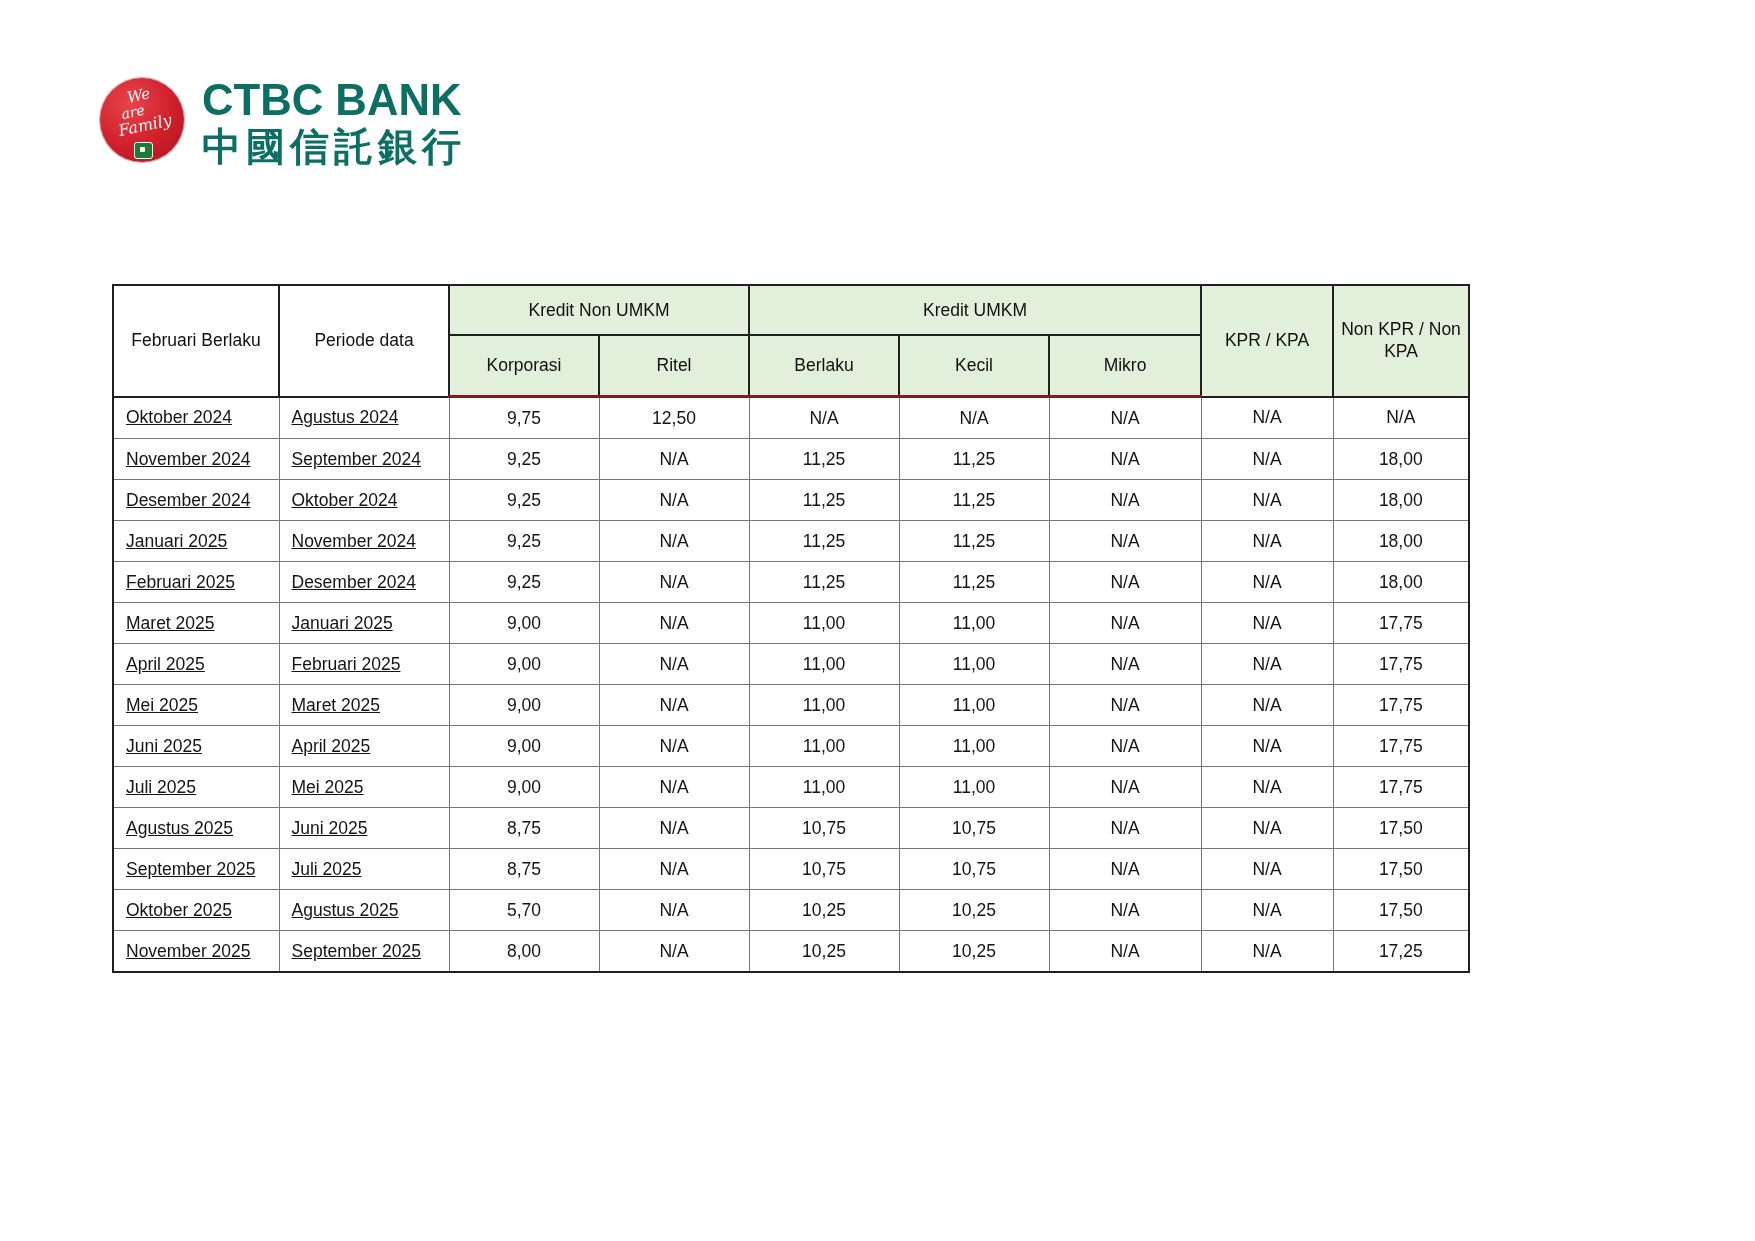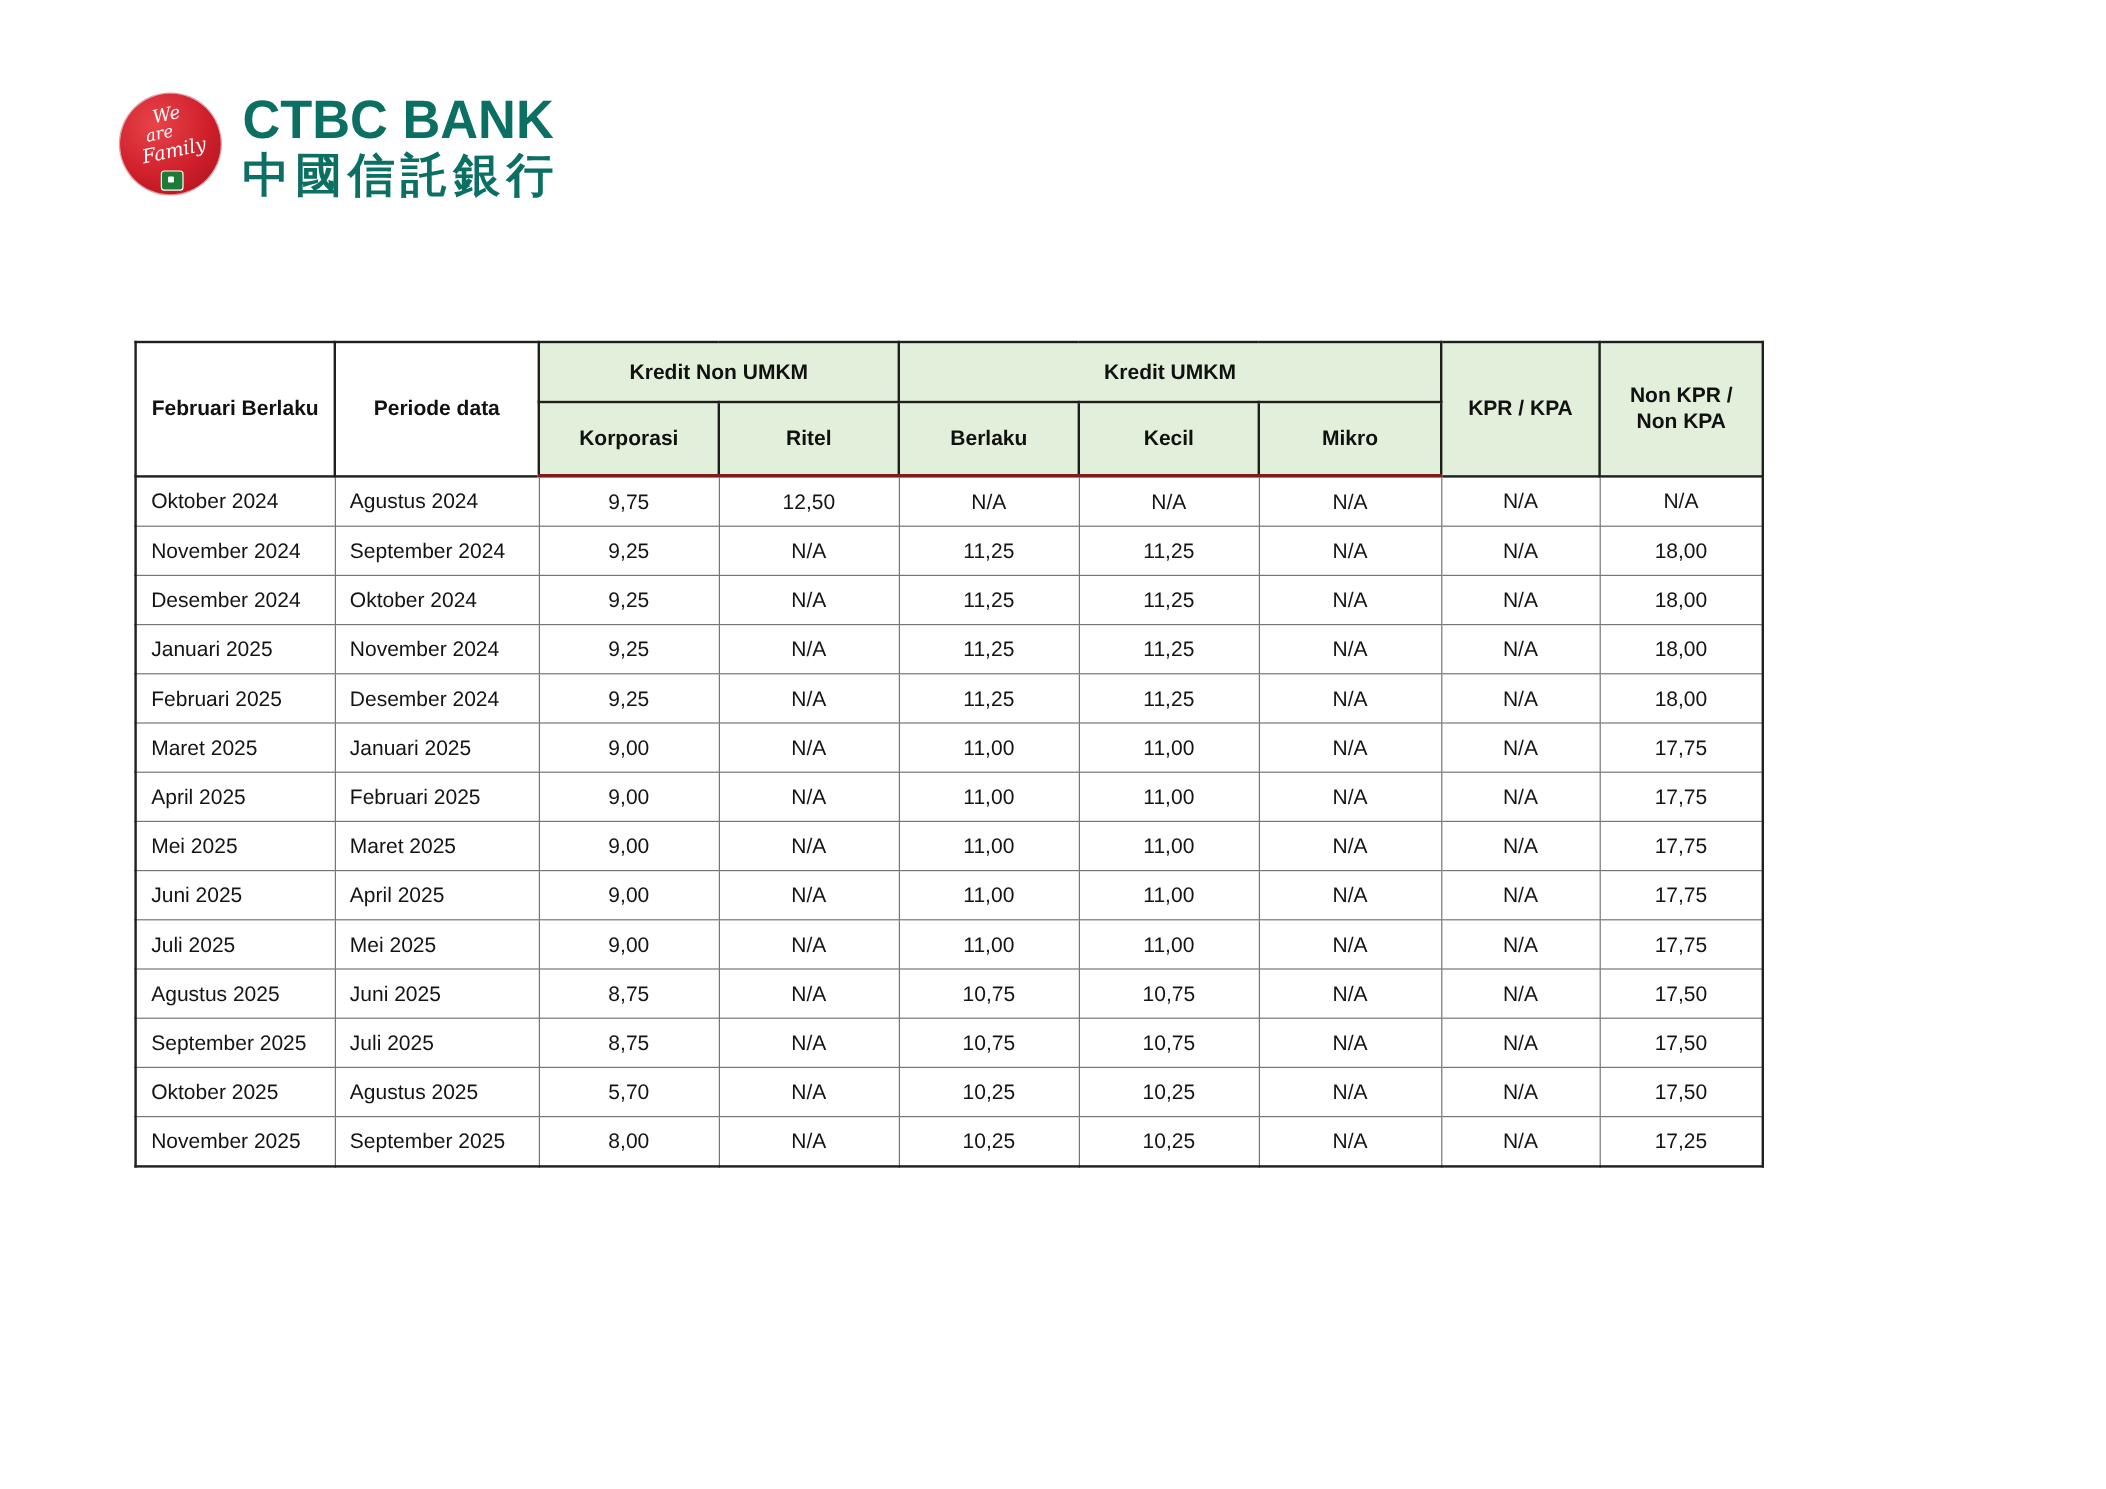--- a/index.html
+++ b/index.html
@@ -56,36 +56,36 @@
   }
 
   
   .tbl-wrap{position:absolute;left:112px;top:284px;}
   table.rates{
     border-collapse:collapse;table-layout:fixed;width:1356px;
     border:2px solid #1f1f1f;
     font-family:"Liberation Sans", sans-serif;
   }
   table.rates th{
-    font-size:17.5px;font-weight:bold;color:#111;
+    font-size:17.5px;font-weight:normal;color:#111;
     border:2px solid #1f1f1f;
     text-align:center;vertical-align:middle;
     padding:2px 6px;
   }
   th.green{background:#e2efda;}
   tr.top-hdr th{height:44px;}
   tr.sub-hdr th{height:55px;border-bottom:3px solid #7f1d1d;}
   table.rates td{
     font-size:17.5px;color:#141414;
     border:1px solid #767676;
     height:40px;vertical-align:middle;
     text-align:center;
     padding:0 6px;
   }
-  table.rates td.left{text-align:left;padding-left:12px;}
+  table.rates td.left{text-align:left;padding-left:12px;text-decoration:underline;}
   .wrapcell{display:inline-block;max-width:120px;line-height:1.25;}
 </style>
 </head>
 <body>
 
 <div class="page">
 
   <div class="logo">
     <div class="badge">
       <div class="badge-script">

